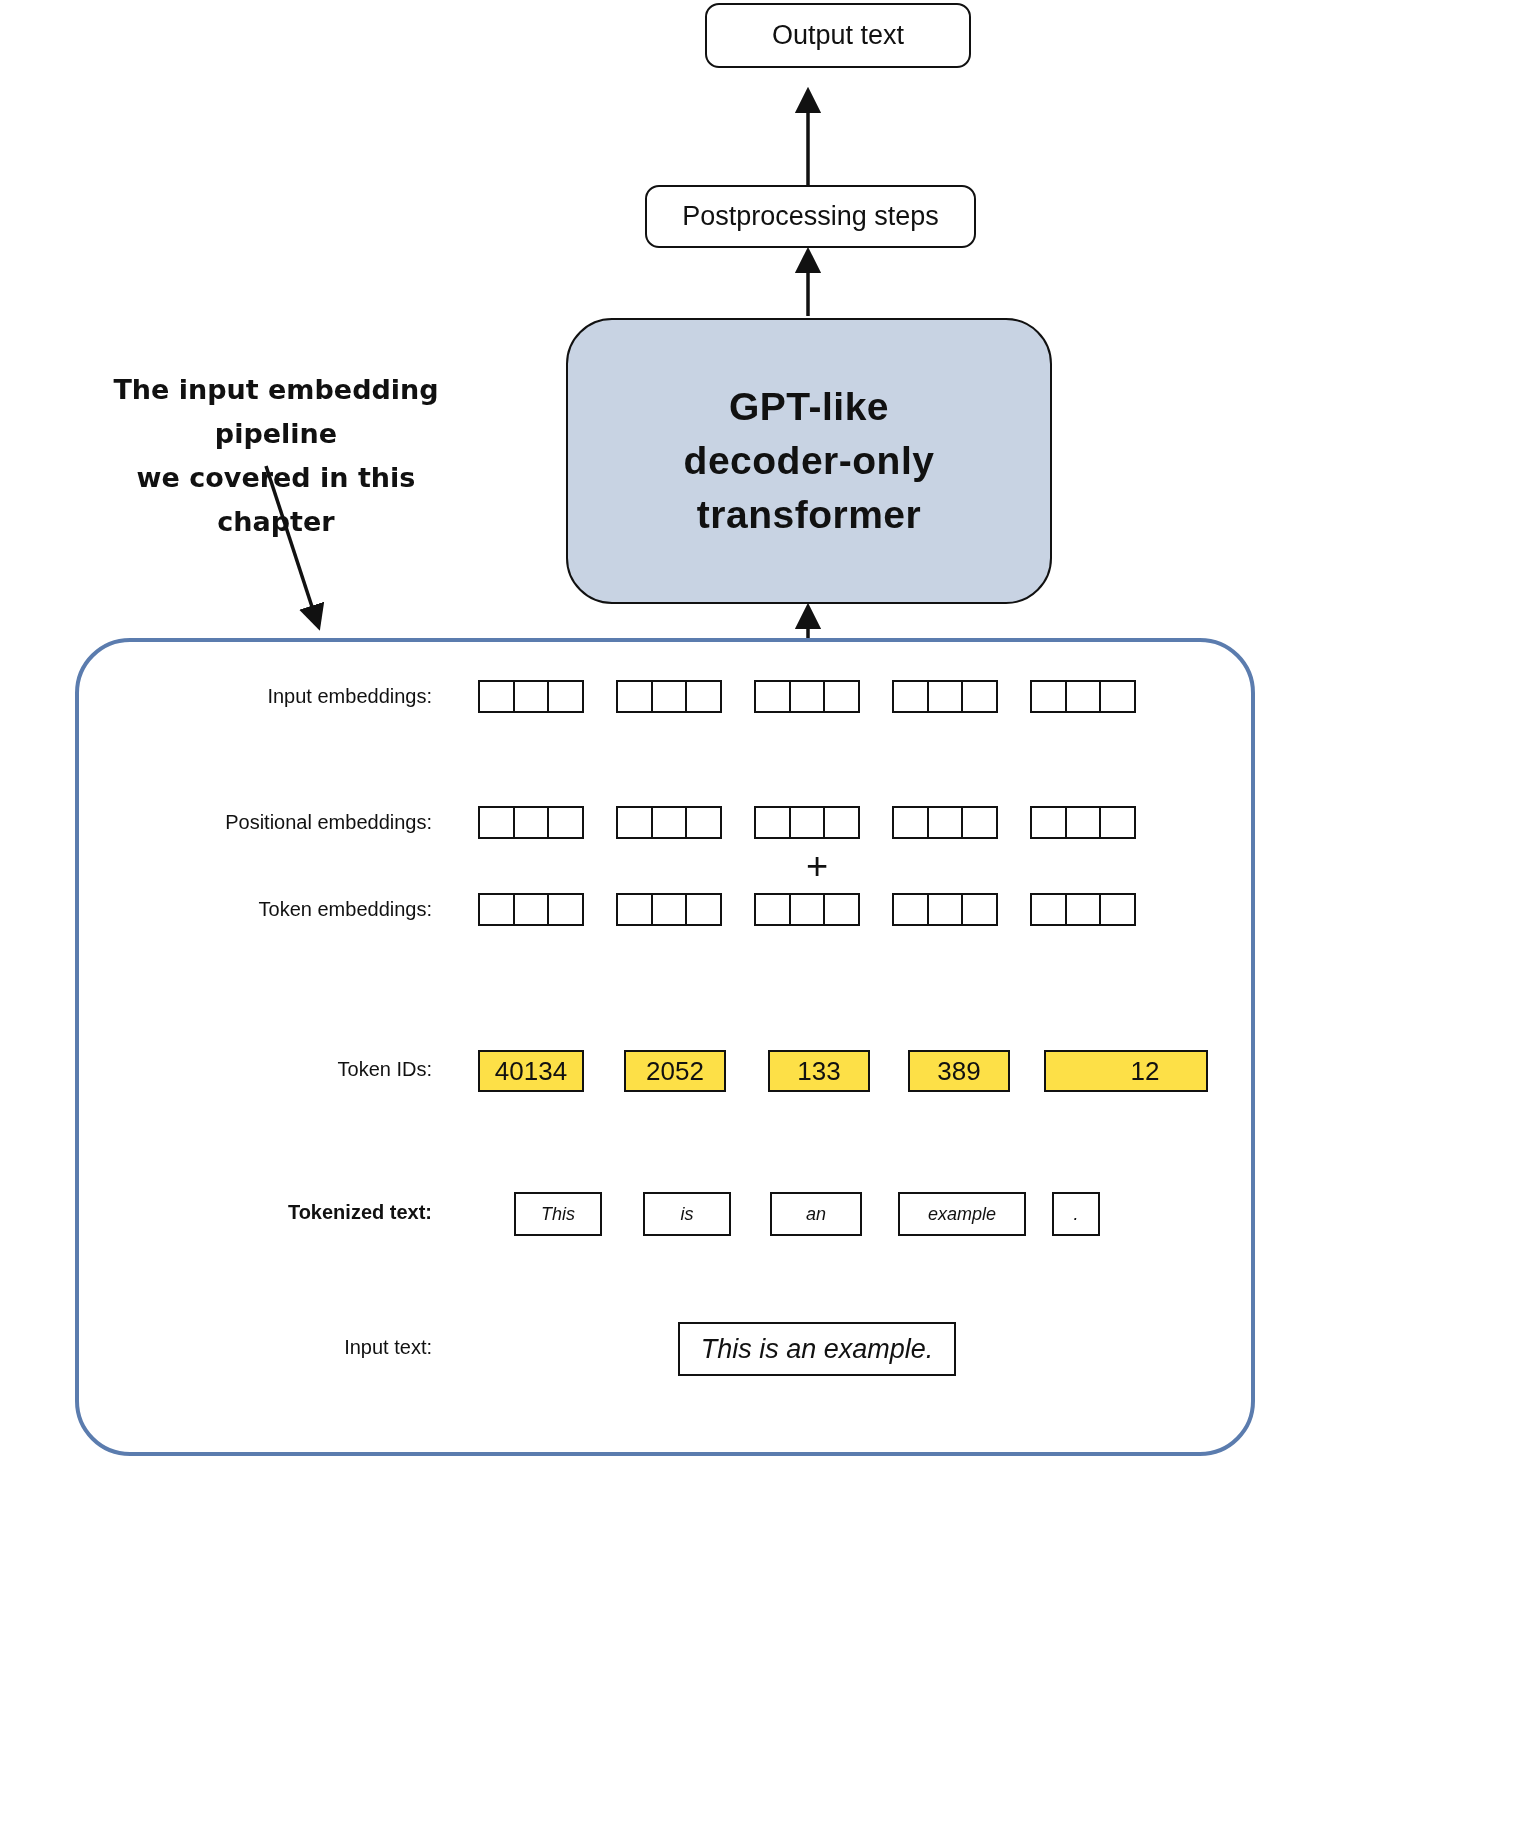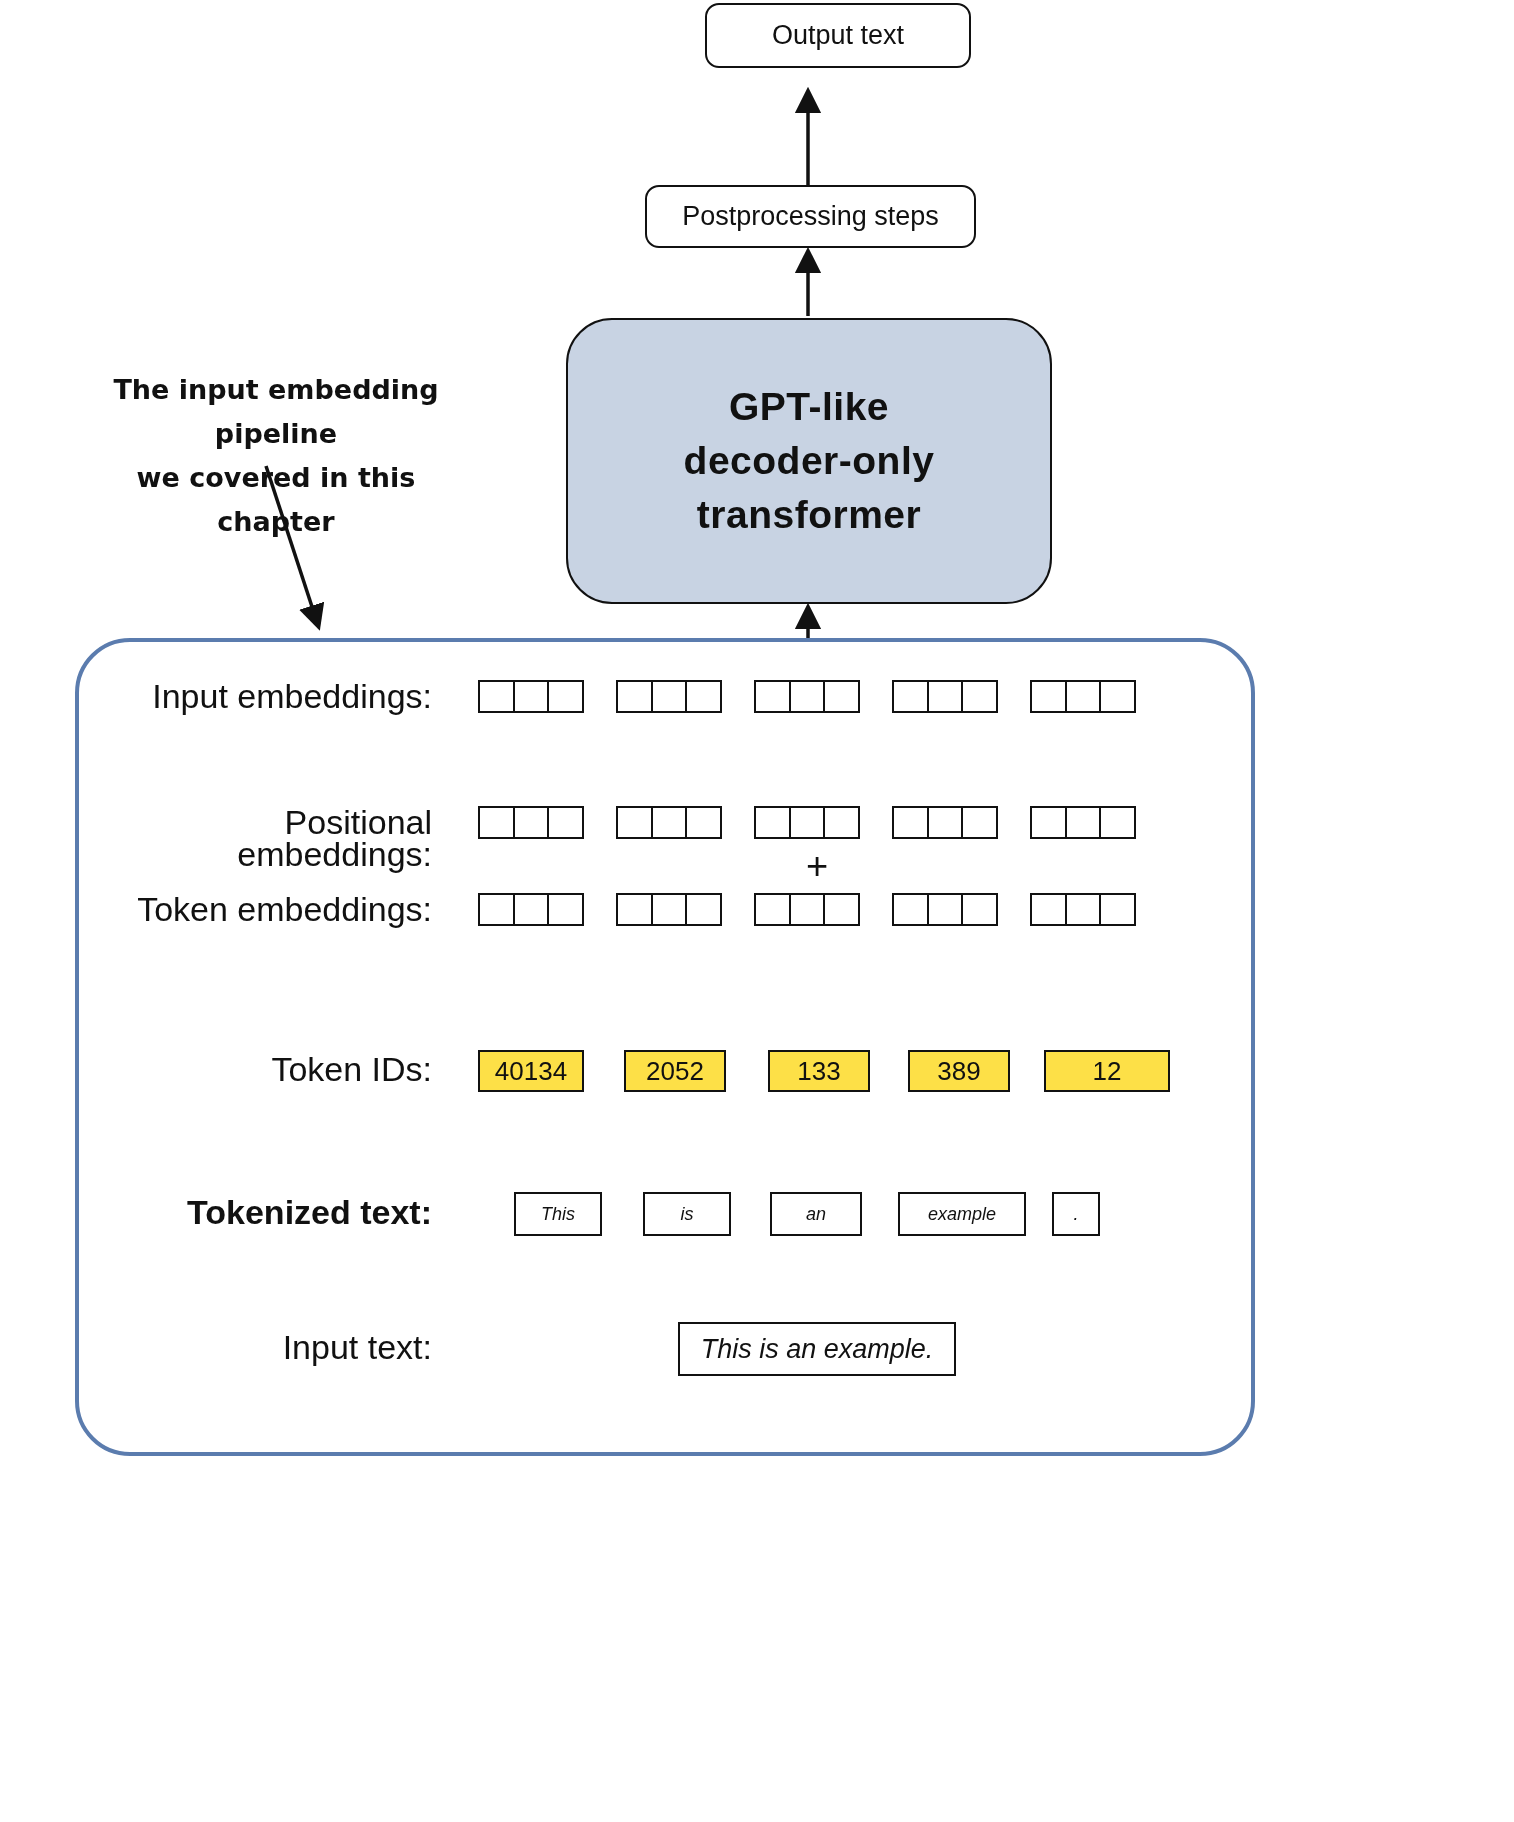--- a/index.html
+++ b/index.html
@@ -38,21 +38,21 @@
     left:75px;top:638px;width:1172px;height:810px;
     border:4.5px solid #5b7cae;
     border-radius:55px;
     background:#fff;
   }
   
   .rowlabel{
     position:absolute;
     left:100px;width:332px;
     text-align:right;
-    font-size:34px;line-height:32px;
+    font-size:20px;line-height:32px;
     color:#111;
   }
   
   .sqrow{position:absolute;left:478px;display:flex;gap:32px;}
   .sqgroup{display:flex;}
   .sq{width:33px;height:29px;border:2.5px solid #111;background:#fff;}
   .sq + .sq{margin-left:-2.5px;}
   
   .vbox{
     position:absolute;height:38px;
@@ -223,21 +223,21 @@
         <div class="sq"></div>
       </div>
   </div>
 
   <div class="plus">+</div>
 
   <div class="vbox" style="left:478px;top:1050px;width:102px;">40134</div>
   <div class="vbox" style="left:624px;top:1050px;width:98px;">2052</div>
   <div class="vbox" style="left:768px;top:1050px;width:98px;">133</div>
   <div class="vbox" style="left:908px;top:1050px;width:98px;">389</div>
-  <div class="vbox" style="left:1044px;top:1050px;width:122px;">12</div>
+  <div class="vbox" style="left:1044px;top:1050px;width:122px;padding-left:38px;">12</div>
 
   <div class="tokbox" style="left:514px;top:1192px;width:84px;">This</div>
   <div class="tokbox" style="left:643px;top:1192px;width:84px;">is</div>
   <div class="tokbox" style="left:770px;top:1192px;width:88px;">an</div>
   <div class="tokbox" style="left:898px;top:1192px;width:124px;">example</div>
   <div class="tokbox" style="left:1052px;top:1192px;width:44px;">.</div>
 
   <div class="inputtext">This is an example.</div>
 
 

